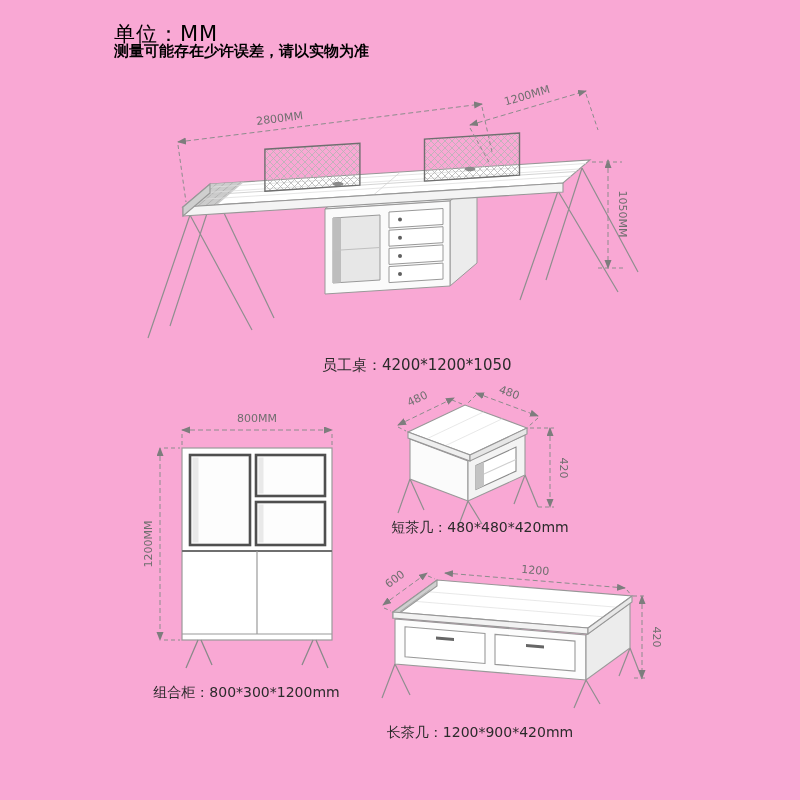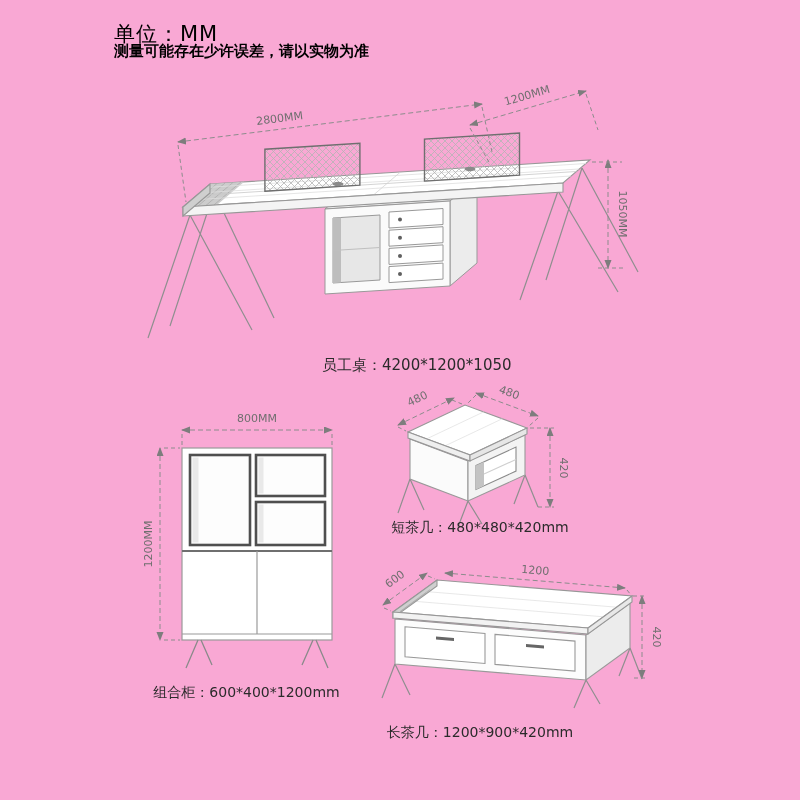--- a/index.html
+++ b/index.html
@@ -132,21 +132,21 @@
       <path d="M42,26 L42,38" stroke-dasharray="4 3"></path>
       <path d="M192,26 L192,38" stroke-dasharray="4 3"></path>
       <path d="M20,40 L20,232" stroke-dasharray="5 3" marker-start="url(#arC)" marker-end="url(#arC)"></path>
       <path d="M24,40 L40,40" stroke-dasharray="4 3"></path>
       <path d="M24,232 L40,232" stroke-dasharray="4 3"></path>
     </g>
     <text x="117" y="14" text-anchor="middle">800MM</text>
     <text x="12" y="136" text-anchor="middle" transform="rotate(-90,12,136)">1200MM</text>
   </svg>
 
-  <div class="abs caption" style="left:141px;top:684px;width:211px">组合柜：600*400*1200mm</div>
+  <div class="abs caption" style="left:141px;top:684px;width:211px">组合柜：800*300*1200mm</div>
 
   <svg class="abs" style="left:390px;top:383px" width="180" height="150" viewBox="0 0 180 150">
     <defs>
       <marker id="arS" markerWidth="10" markerHeight="8" refX="8" refY="3.5" orient="auto-start-reverse" markerUnits="userSpaceOnUse">
         <path d="M0,0 L9,3.5 L0,7 Z" fill="#7d7d7d"></path>
       </marker>
     </defs>
 
     <g stroke="#8f8f8f" stroke-width="1.2" fill="none">
       <path d="M20,96 L8,130 M20,96 L34,127 M78,118 L68,144 M78,118 L92,141 M135,92 L148,124 M135,92 L124,121"></path>

